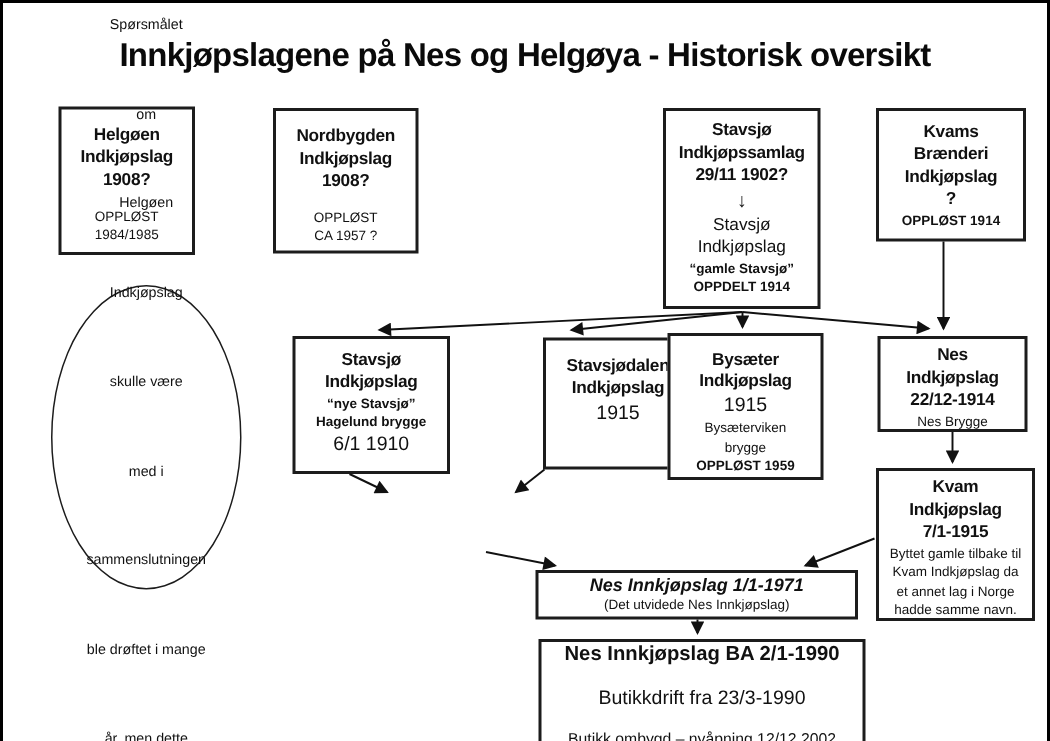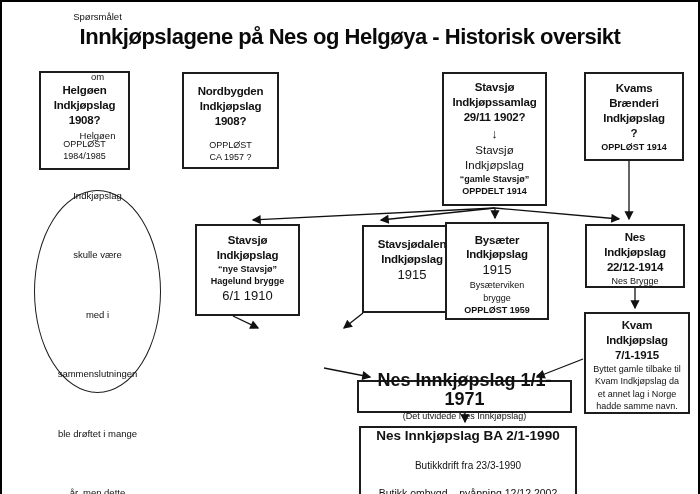--- a/index.html
+++ b/index.html
@@ -39,24 +39,24 @@
   .b-stavsjo-samlag{left:440px; top:70px; width:105px; height:134px; padding-top:6px;}
   .b-kvams{left:582px; top:70px; width:100px; height:89px; padding-top:7px;}
   .b-stavsjo-nye{left:193px; top:222px; width:105px; height:92px; padding-top:7px;}
   .b-stavsjodalen{left:320px; top:223px; width:100px; height:88px; padding-top:10px;margin-left:40px;}
   .b-bysater{left:443px; top:220px; width:104px; height:98px; padding-top:7px;justify-content:center;}
   .b-nes{left:583px; top:222px; width:100px; height:64px; padding-top:4px;}
   .b-kvam{left:582px; top:310px; width:106px; height:102px; padding-top:4px;}
   .b-1960{left:190px; top:330px; width:230px; height:36px; justify-content:center;}
   .b-1960 .t-big{font-size:13.5px; font-weight:bold;}
   .b-1971{left:355px; top:378px; width:215px; height:33px; justify-content:center;}
-  .b-1971 .t-big{font-size:18px; font-weight:bold; line-height:1.1;}
+  .b-1971 .t-big{font-size:12px; font-weight:bold; line-height:1.1;font-style:italic;}
   .b-1990{left:357px; top:424px; width:218px; height:76px; justify-content:space-between;}
   .b-1990 .t-big{font-size:13.5px; font-weight:bold; line-height:1.15;}
-  .b-1990 .t-sm{font-size:10px;}
+  .b-1990 .t-sm{font-size:13px;}
   .b-1990 .t-m2{font-size:10.5px; line-height:1.2;}
 </style>
 </head>
 <body>
 
 <div class="canvas">
 
   <h1 class="title">Innkjøpslagene på Nes og Helgøya  - Historisk oversikt</h1>
 
   <svg class="connectors" viewBox="0 0 700 494">

